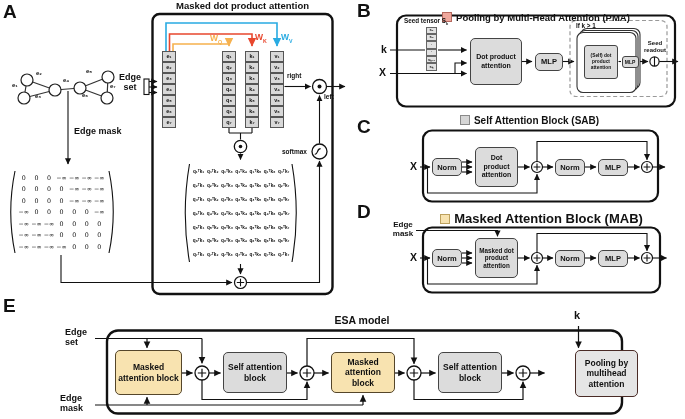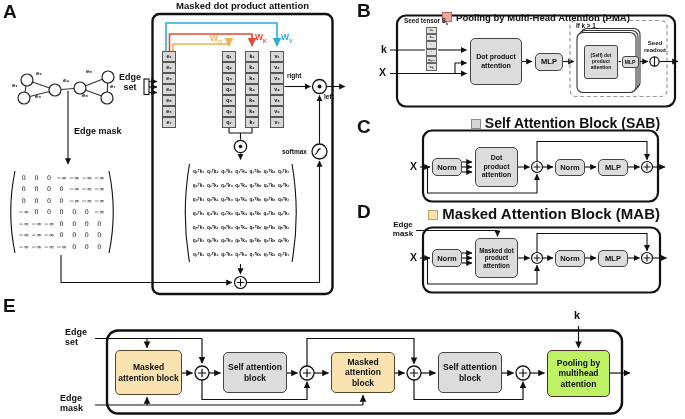--- a/index.html
+++ b/index.html
@@ -22,21 +22,21 @@
   .mgrid{display:grid;z-index:2;}
   #maskgrid{grid-template-columns:repeat(7,12.6px);grid-auto-rows:11.5px;}
   #maskgrid .mcell{font-family:"DejaVu Serif",serif;font-size:6.3px;display:flex;align-items:center;justify-content:center;}
   #qkgrid{grid-template-columns:repeat(7,14.2px);grid-auto-rows:13.8px;}
   #qkgrid .mcell{font-size:4.7px;font-weight:bold;display:flex;align-items:center;justify-content:center;}
   
   .gbox{box-sizing:border-box;background:#dcdcdc;border:1.3px solid #444;border-radius:5px;
         display:flex;align-items:center;justify-content:center;text-align:center;
         font-weight:bold;z-index:2;line-height:1.2;padding:1px;}
   .wheat{background:#f8e3b0;border-color:#55462a;}
-  .salmon{background:#bef264;border-color:#4a2b26;}
+  .salmon{background:#e5e5e5;border-color:#4a2b26;margin-left:28px;}
   .ebox{font-size:8.5px;line-height:1.18;border-width:1.4px;}
   .sq{display:inline-block;width:8px;height:8px;margin-right:4px;vertical-align:-1px;border:0.9px solid #888;}
   .sq-b{background:#efa79c;border-color:#b5685e;}
   .sq-c{background:#d6d6d6;border-color:#8a8a8a;}
   .sq-d{background:#f8e3b0;border-color:#bda15e;}
   sub{font-size:0.62em;}
   .wq{color:#f6b14e;} .wk{color:#e8472e;} .wv{color:#29abe2;}
   .small-io{font-size:10.5px;font-weight:bold;}
 </style>
 </head>
@@ -393,39 +393,40 @@
 
   <div class="abs gbox" style="left:470px;top:38px;width:52px;height:47px;font-size:7px;">Dot product attention</div>
   <div class="abs gbox" style="left:535px;top:52.5px;width:28px;height:18px;font-size:7.5px;">MLP</div>
 
   <span class="abs txt b" style="left:576px;top:21.5px;font-size:6.3px;">If k &gt; 1</span>
   <div class="abs gbox" style="left:584px;top:45px;width:34px;height:34px;font-size:4.8px;border-radius:3px;">(Self) dot product attention</div>
   <div class="abs gbox" style="left:621.5px;top:55.5px;width:17px;height:12px;font-size:5px;border-radius:3px;">MLP</div>
   <div class="abs txt b ctr" style="left:641px;top:40px;width:28px;font-size:6px;line-height:1.15;">Seed readout</div>
 
   <div class="abs txt panel-letter" style="left:357px;top:117px;">C</div>
-  <div class="abs txt b ctr" style="left:448px;top:115px;width:235px;font-size:14px;"><span class="sq sq-c"></span><span>Self Attention Block (SAB)</span></div>
+  <div class="abs txt b ctr" style="left:412px;top:115px;width:235px;font-size:10px;"><span class="sq sq-c"></span><span>Self Attention Block (SAB)</span></div>
 
   <span class="abs txt small-io" style="left:410px;top:160px;">X</span>
   <div class="abs gbox" style="left:432px;top:158px;width:30px;height:18px;font-size:7.5px;">Norm</div>
   <div class="abs gbox" style="left:475px;top:147px;width:43px;height:40px;font-size:7px;">Dot product attention</div>
   <div class="abs gbox" style="left:555px;top:158.5px;width:30px;height:17px;font-size:7.5px;">Norm</div>
   <div class="abs gbox" style="left:598px;top:158.5px;width:30px;height:17px;font-size:7.5px;">MLP</div>
 
   <div class="abs txt panel-letter" style="left:357px;top:202px;">D</div>
-  <div class="abs txt b ctr" style="left:423px;top:205px;width:237px;font-size:15px;text-align:right;"><span class="sq sq-d"></span><span>Masked Attention Block (MAB)</span></div>
+  <div class="abs txt b ctr" style="left:423px;top:211px;width:237px;font-size:13px;"><span class="sq sq-d"></span><span>Masked Attention Block (MAB)</span></div>
 
   <div class="abs txt b ctr" style="left:388px;top:221px;width:30px;font-size:8px;line-height:1.1;">Edge mask</div>
   <span class="abs txt small-io" style="left:410px;top:251px;">X</span>
   <div class="abs gbox" style="left:432px;top:249px;width:30px;height:18px;font-size:7.5px;">Norm</div>
   <div class="abs gbox" style="left:475px;top:238px;width:43px;height:40px;font-size:6.3px;">Masked dot product attention</div>
   <div class="abs gbox" style="left:555px;top:249.5px;width:30px;height:17px;font-size:7.5px;">Norm</div>
   <div class="abs gbox" style="left:598px;top:249.5px;width:30px;height:17px;font-size:7.5px;">MLP</div>
 
   <div class="abs txt panel-letter" style="left:3px;top:296px;">E</div>
+  <div class="abs txt b ctr" style="left:302px;top:314px;width:120px;font-size:10.5px;">ESA model</div>
 
   <div class="abs txt b" style="left:65px;top:328px;width:32px;font-size:9px;line-height:1.1;">Edge set</div>
   <div class="abs txt b" style="left:60px;top:394px;width:36px;font-size:9px;line-height:1.1;">Edge mask</div>
   <span class="abs txt b" style="left:574px;top:309px;font-size:11px;">k</span>
 
   <div class="abs gbox ebox wheat" style="left:115px;top:350px;width:67px;height:45px;">Masked attention block</div>
   <div class="abs gbox ebox" style="left:223px;top:352px;width:64px;height:41px;">Self attention block</div>
   <div class="abs gbox ebox wheat" style="left:331px;top:352px;width:64px;height:41px;">Masked attention block</div>
   <div class="abs gbox ebox" style="left:438px;top:352px;width:64px;height:41px;">Self attention block</div>
   <div class="abs gbox ebox salmon" style="left:547px;top:350px;width:63px;height:47px;">Pooling by multihead attention</div>

